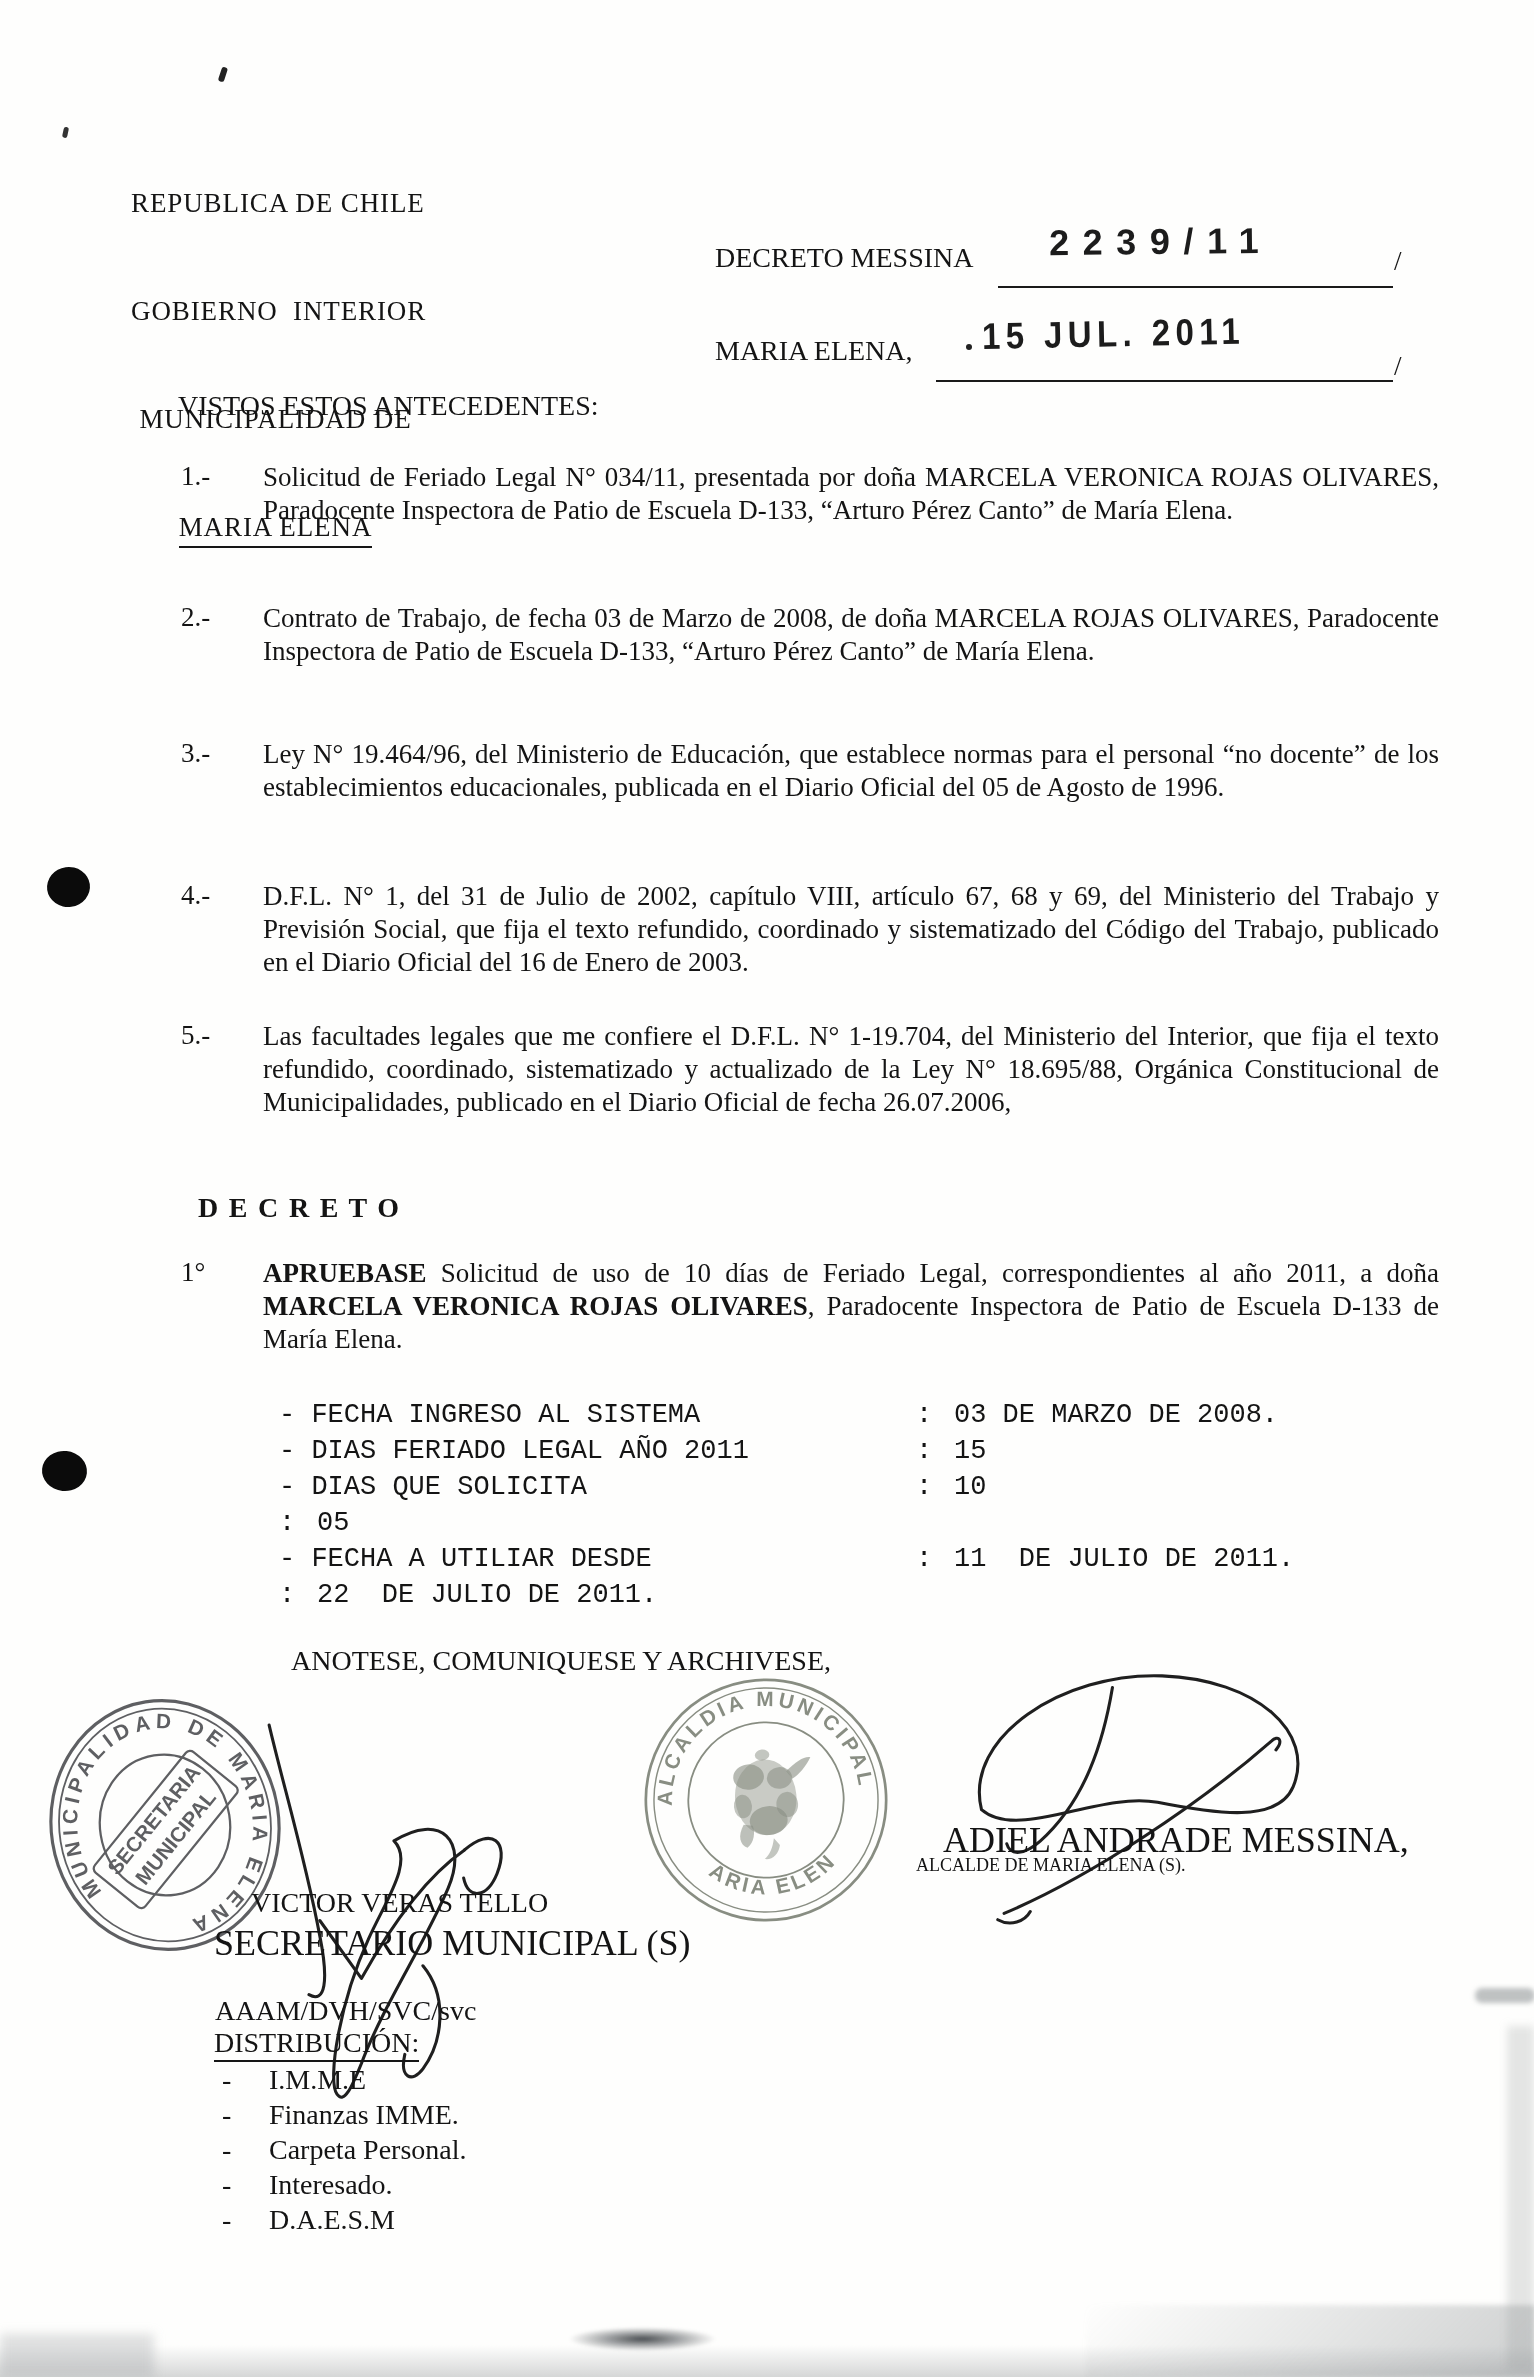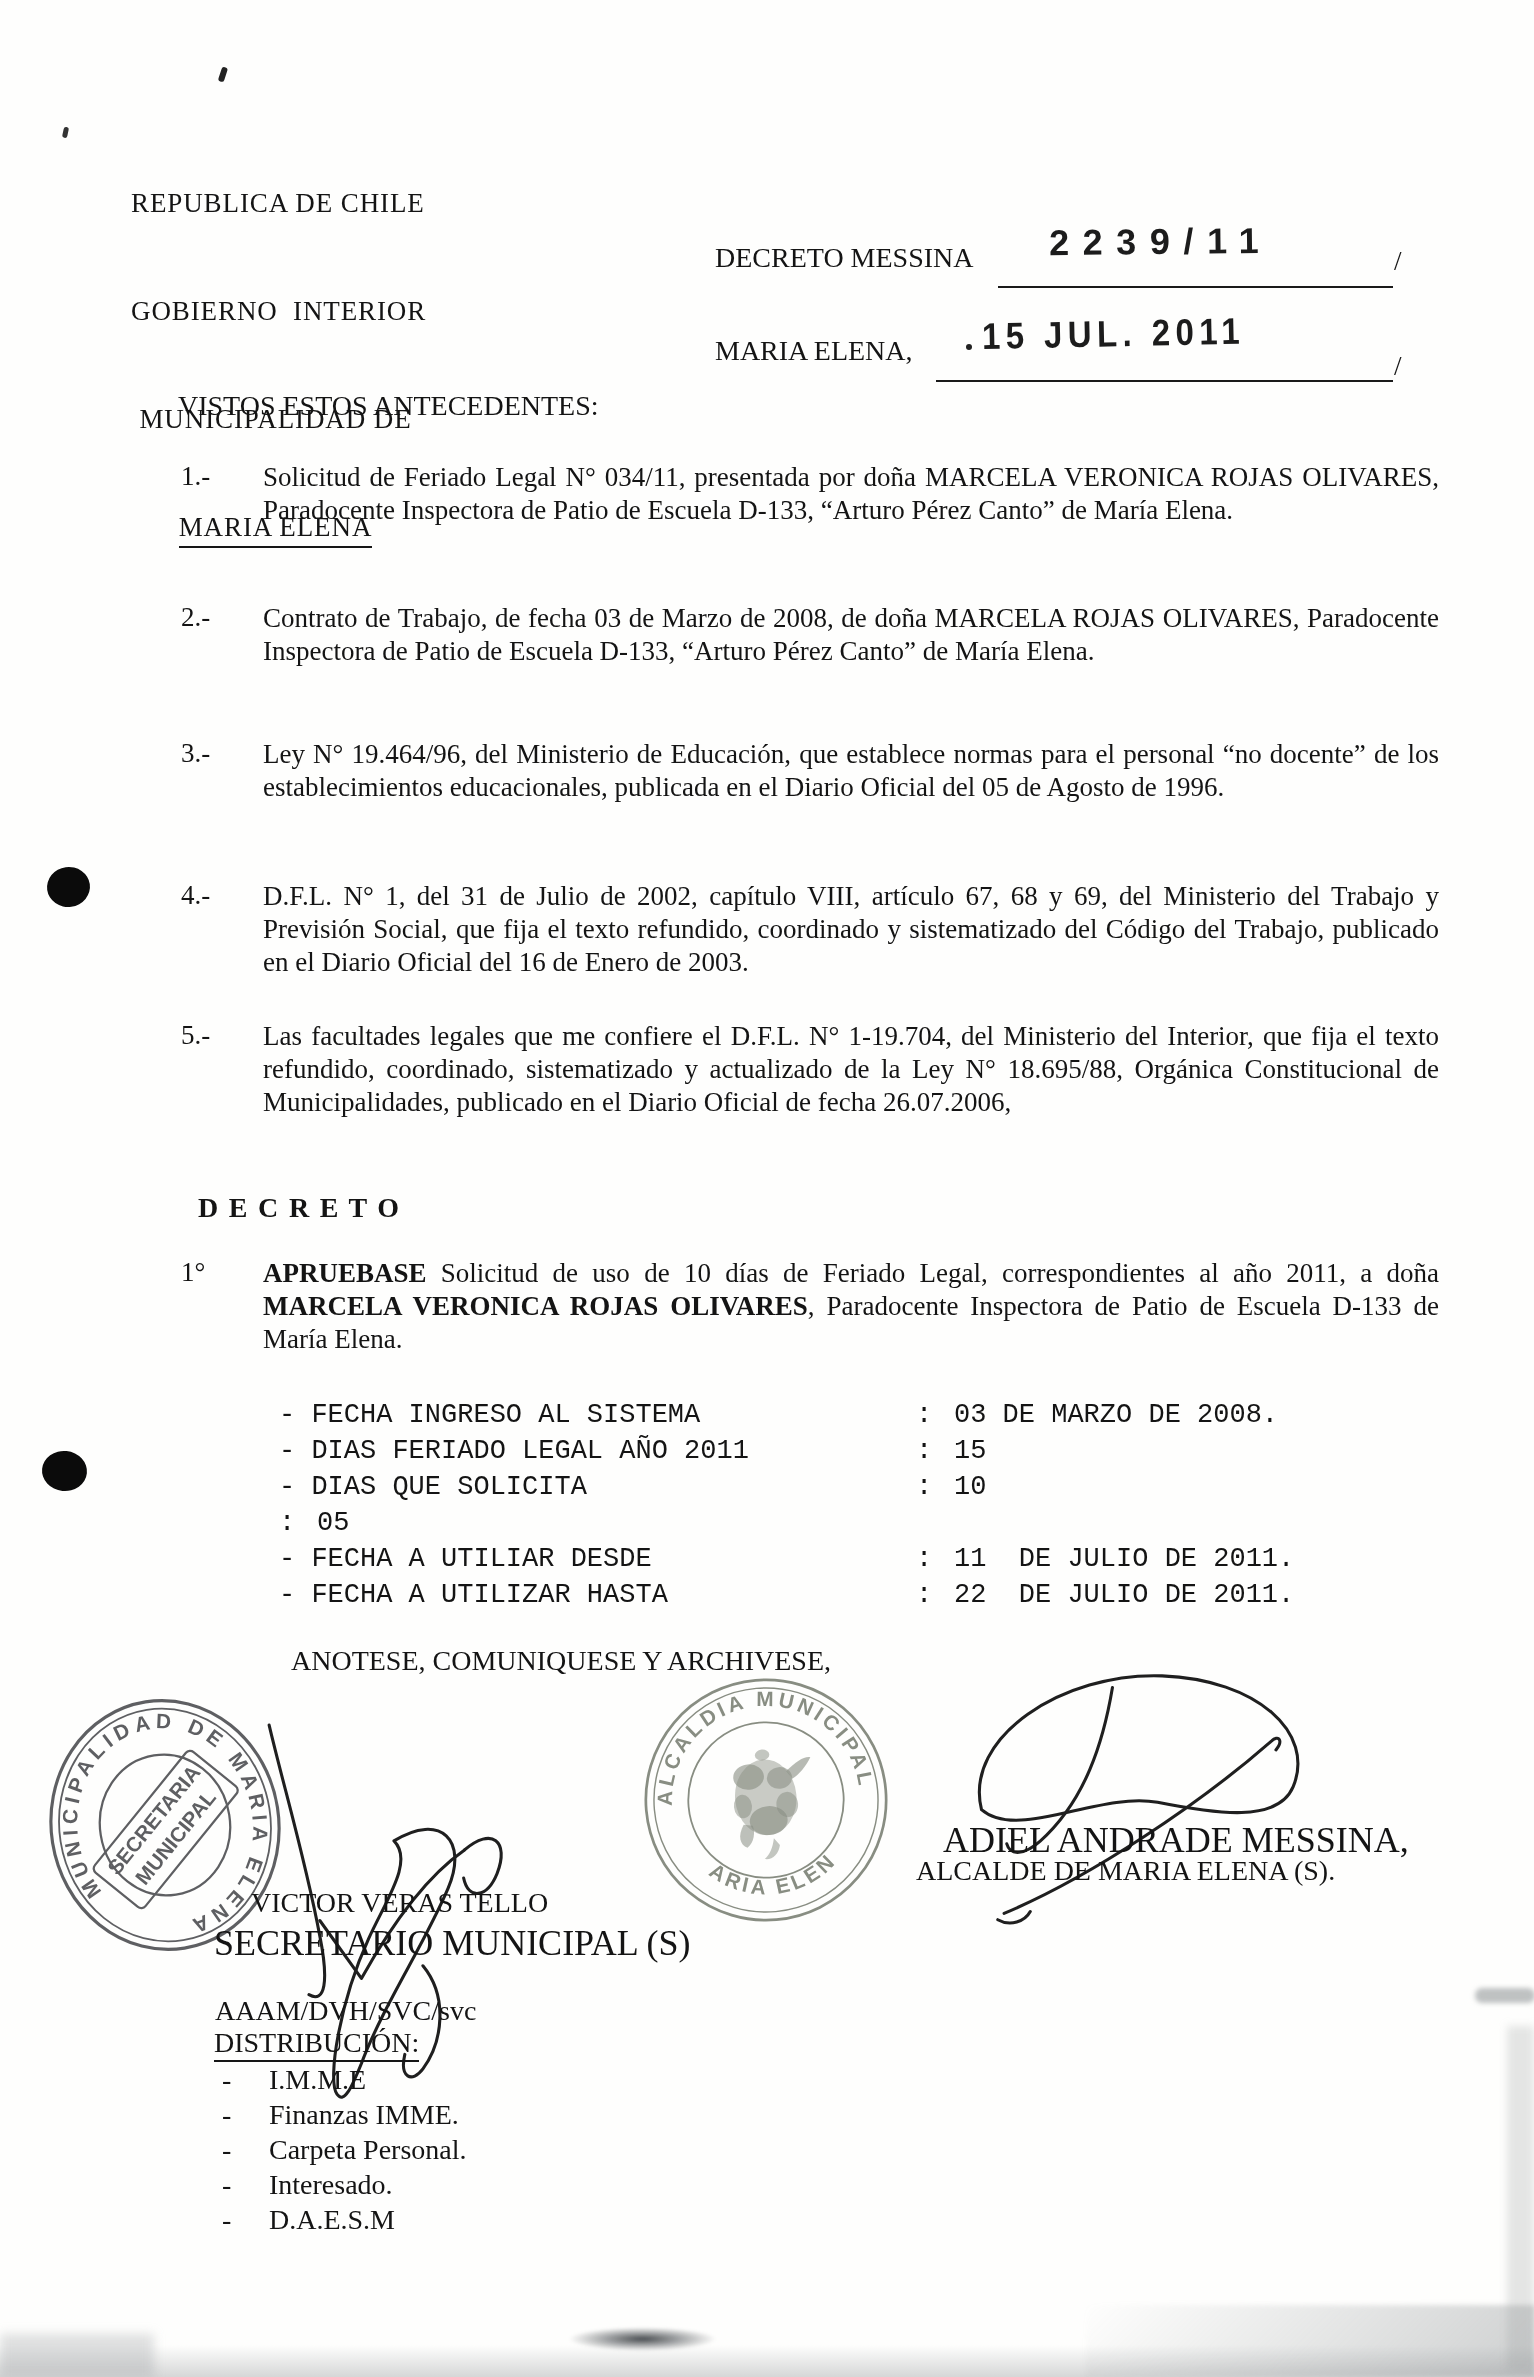--- a/index.html
+++ b/index.html
@@ -107,21 +107,20 @@
     <div class="tbl-row">
       <span class="tbl-colon">:</span>
       <span class="tbl-value">05</span>
     </div>
     <div class="tbl-row">
       <span class="tbl-label">- FECHA A UTILIAR DESDE</span>
       <span class="tbl-colon">:</span>
       <span class="tbl-value">11  DE JULIO DE 2011.</span>
     </div>
     <div class="tbl-row">
-      <span class="tbl-label">- FECHA A UTILIZAR HASTA</span>
       <span class="tbl-colon">:</span>
       <span class="tbl-value">22  DE JULIO DE 2011.</span>
     </div>
   </div>
 
   <div class="abs t" style="left:291px;top:1645px;font-size:28px;">ANOTESE, COMUNIQUESE Y ARCHIVESE,</div>
 
   <svg class="abs" width="244" height="262" style="left:43px;top:1694px;transform:rotate(-9deg);opacity:0.82;" viewBox="0 0 270 290">
     <g fill="none" stroke="#3c3d41">
       <ellipse cx="135" cy="145" rx="126" ry="138" stroke-width="3.5"></ellipse>
@@ -179,21 +178,21 @@
     <path d="M 70,170 C 50,90 160,18 270,22 C 375,26 440,85 415,145 C 398,185 330,175 265,162 C 200,150 110,205 70,170"></path>
     <path d="M 215,35 C 205,95 185,160 135,205 C 118,220 102,222 98,208"></path>
     <path d="M 95,285 C 190,245 310,165 390,95 C 400,86 404,94 396,104"></path>
     <path d="M 88,292 C 102,300 118,294 124,283"></path>
   </svg>
 
   <div class="abs t" style="left:251px;top:1887px;font-size:28px;">VICTOR VERAS TELLO</div>
   <div class="abs t" style="left:214px;top:1922px;font-size:36px;text-align:right;">SECRETARIO MUNICIPAL (S)</div>
 
   <div class="abs t" style="left:943px;top:1819px;font-size:36px;">ADIEL ANDRADE MESSINA,</div>
-  <div class="abs t" style="left:916px;top:1855px;font-size:28px;">ALCALDE DE MARIA ELENA (S).</div>
+  <div class="abs t" style="left:916px;top:1855px;font-size:18px;">ALCALDE DE MARIA ELENA (S).</div>
 
   <div class="abs t" style="left:215px;top:1995px;font-size:28px;">AAAM/DVH/SVC/svc</div>
   <div class="abs t" style="left:214px;top:2027px;font-size:28px;"><span class="underlined">DISTRIBUCIÓN:</span></div>
 
   <div class="abs t" style="left:222px;top:2064px;font-size:28px;">
     <div class="dist-row">
       <span class="dist-dash">-</span>
       <span>I.M.M.E</span>
     </div>
     <div class="dist-row">

